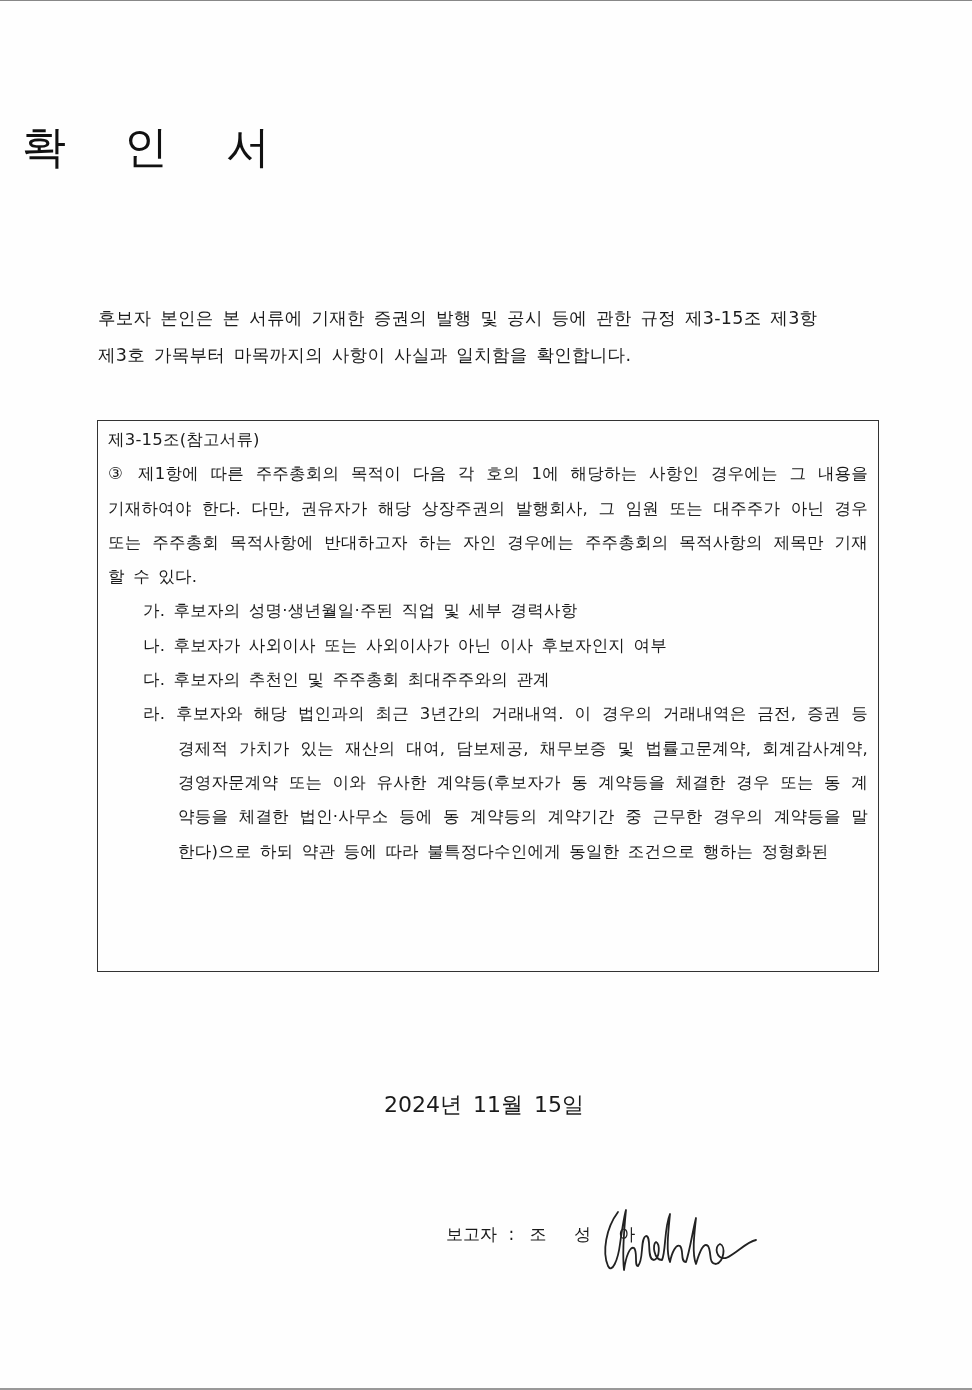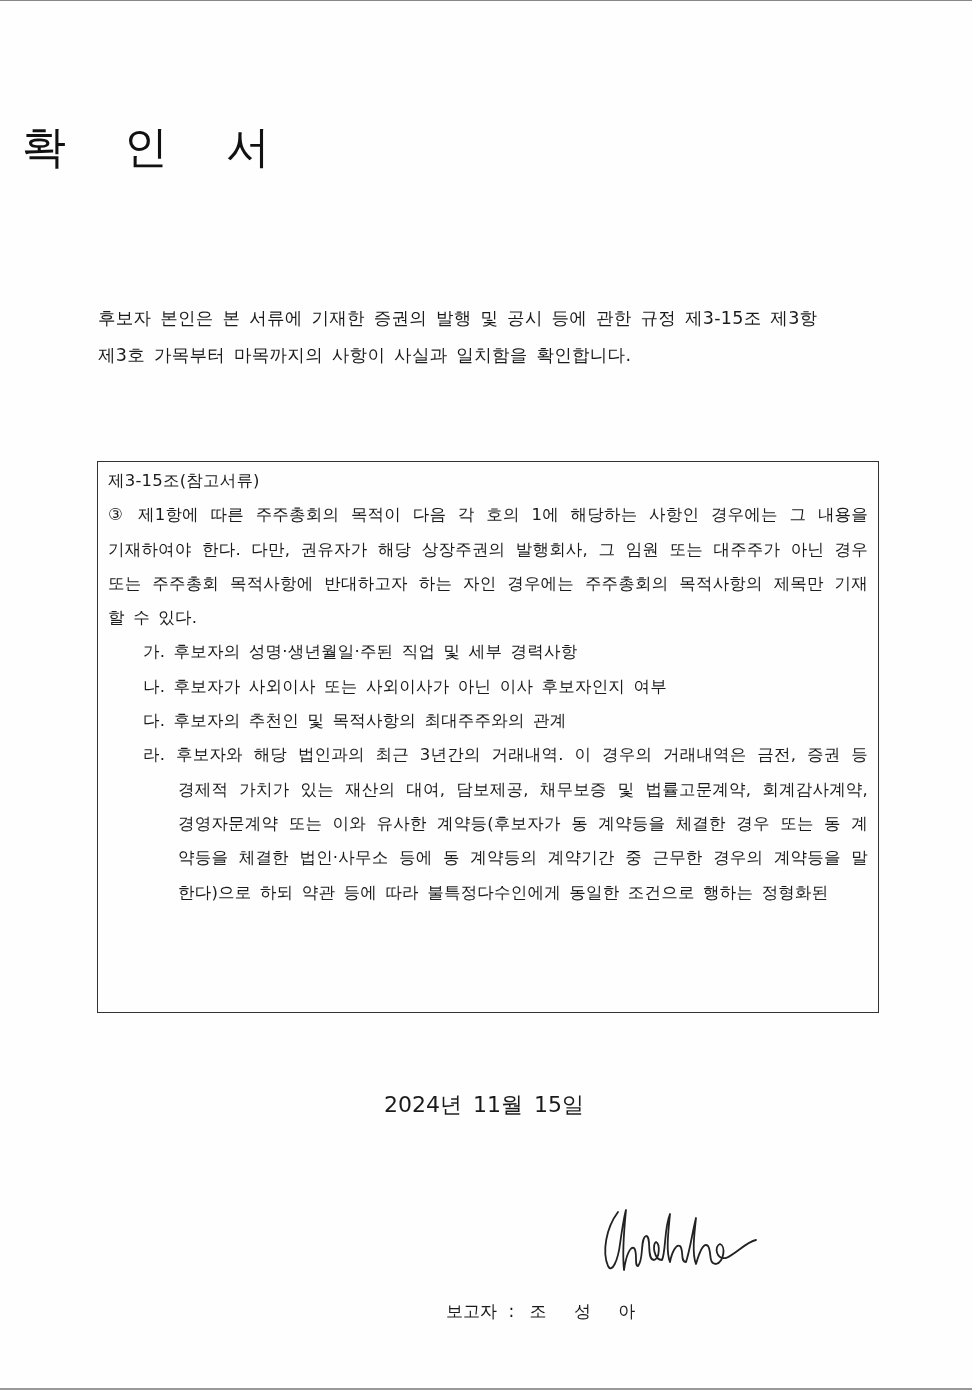--- a/index.html
+++ b/index.html
@@ -11,34 +11,34 @@
   .bottom-rule { position: absolute; left: 0; top: 1388px; width: 972px; height: 2px; background: #999; }
   .title {
     position: absolute; top: 118px; left: 0; width: 972px; text-align: left;
     font-size: 44px; letter-spacing: 22px; text-indent: 22px; font-weight: normal; color: #111;
   }
   .intro {
     position: absolute; left: 98px; top: 300px; width: 780px;
     font-size: 17.5px; line-height: 37px; letter-spacing: 0.3px; word-spacing: 3px;
   }
   .ref-box {
-    position: absolute; left: 97px; top: 461px; width: 782px; height: 552px;
+    position: absolute; left: 97px; top: 420px; width: 782px; height: 552px;
     border: 1.5px solid #333; box-sizing: border-box;
     padding: 2px 10px 0 10px; font-size: 16.5px; line-height: 34.3px; letter-spacing: 0.2px; word-spacing: 3px;
   }
   .ref-box .line { white-space: nowrap; }
   .ref-box .just { text-align: justify; text-align-last: justify; white-space: normal; }
   .ind1 { padding-left: 35px; }
   .ind2 { padding-left: 70px; }
   .date {
     position: absolute; top: 1090px; left: 0; width: 968px; text-align: center;
     font-size: 22px; word-spacing: 4px;
   }
   .reporter {
-    position: absolute; top: 1300px; left: 446px; font-size: 17px; word-spacing: 6px; text-align: center;
+    position: absolute; top: 1223px; left: 446px; font-size: 17px; word-spacing: 6px; text-align: center;
   }
   .reporter .name { letter-spacing: 8px; margin-left: 4px; }
   .signature { position: absolute; left: 600px; top: 1200px; width: 160px; height: 80px; }
 </style>
 </head>
 <body>
 
 <div class="top-rule"></div>
 
 <div class="title">확 인 서</div>
@@ -49,21 +49,21 @@
 </div>
 
 <div class="ref-box">
   <div class="line">제3-15조(참고서류)</div>
   <div class="line just">③ 제1항에 따른 주주총회의 목적이 다음 각 호의 1에 해당하는 사항인 경우에는 그 내용을</div>
   <div class="line just">기재하여야 한다. 다만, 권유자가 해당 상장주권의 발행회사, 그 임원 또는 대주주가 아닌 경우</div>
   <div class="line just">또는 주주총회 목적사항에 반대하고자 하는 자인 경우에는 주주총회의 목적사항의 제목만 기재</div>
   <div class="line">할 수 있다.</div>
   <div class="line ind1">가. 후보자의 성명·생년월일·주된 직업 및 세부 경력사항</div>
   <div class="line ind1">나. 후보자가 사외이사 또는 사외이사가 아닌 이사 후보자인지 여부</div>
-  <div class="line ind1">다. 후보자의 추천인 및 목적사항의 최대주주와의 관계</div>
+  <div class="line ind1">다. 후보자의 추천인 및 주주총회 최대주주와의 관계</div>
   <div class="line ind1 just">라. 후보자와 해당 법인과의 최근 3년간의 거래내역. 이 경우의 거래내역은 금전, 증권 등</div>
   <div class="line ind2 just">경제적 가치가 있는 재산의 대여, 담보제공, 채무보증 및 법률고문계약, 회계감사계약,</div>
   <div class="line ind2 just">경영자문계약 또는 이와 유사한 계약등(후보자가 동 계약등을 체결한 경우 또는 동 계</div>
   <div class="line ind2 just">약등을 체결한 법인·사무소 등에 동 계약등의 계약기간 중 근무한 경우의 계약등을 말</div>
   <div class="line ind2">한다)으로 하되 약관 등에 따라 불특정다수인에게 동일한 조건으로 행하는 정형화된</div>
 </div>
 
 <div class="date">2024년 11월 15일</div>
 
 <div class="reporter">

